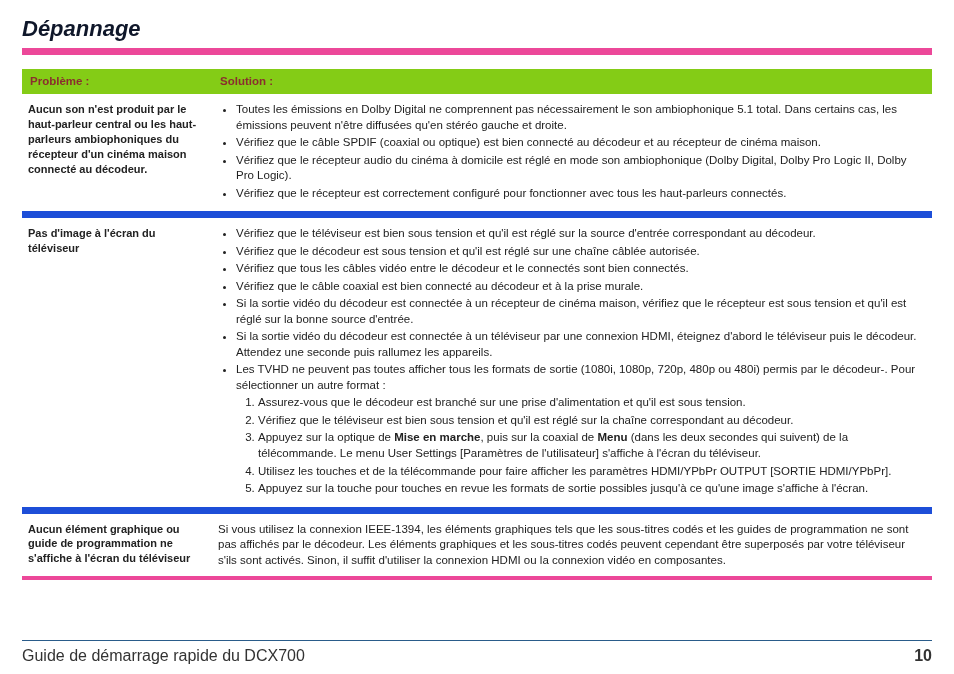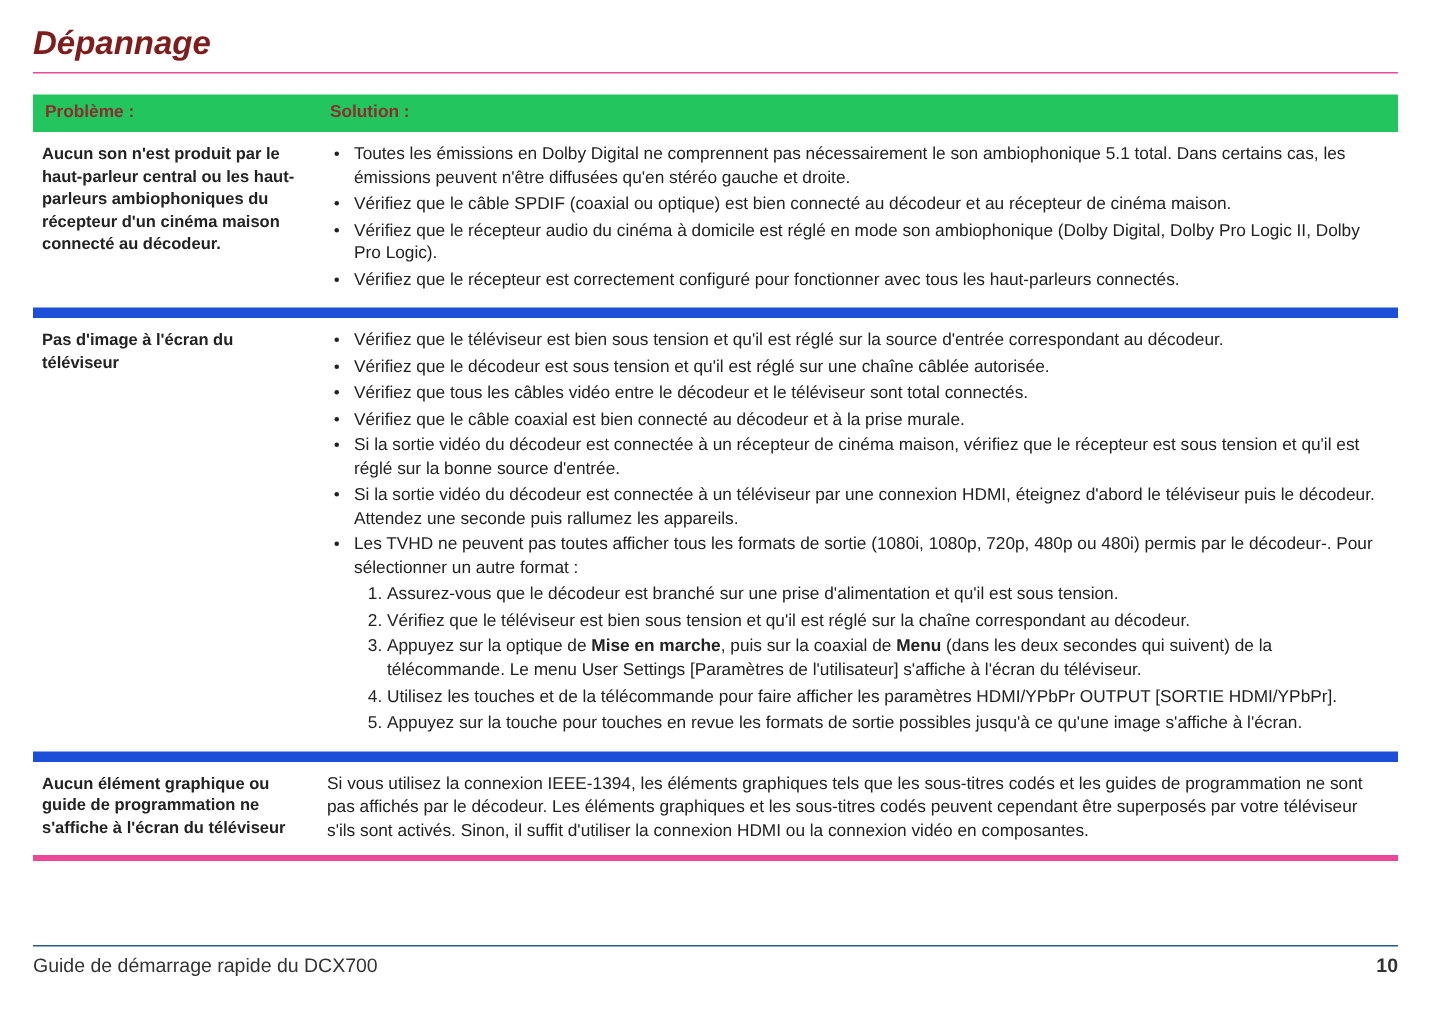--- a/index.html
+++ b/index.html
@@ -10,55 +10,55 @@
     background: #ffffff;
     padding: 14px 22px 10px 22px;
     color: #222;
     font-size: 11.5px;
     line-height: 1.35;
     position: relative;
   }
   h1.page-title {
     font-style: italic;
     font-weight: bold;
-    color: #7f1d1d;
+    color: #0f172a;
     font-size: 22px;
-    border-bottom: 1px solid #ec4899;
+    border-bottom: 7px solid #ec4899;
     padding-bottom: 4px;
     margin-bottom: 14px;
   }
   .tbl { width: 100%; border-collapse: collapse; }
   .tbl thead th {
-    background: #22c55e;
+    background: #84cc16;
     color: #8a2e2e;
     font-weight: bold;
     font-size: 11.5px;
     text-align: left;
     padding: 5px 8px;
   }
   .tbl thead th:first-child { width: 190px; }
   .tbl tbody td {
     vertical-align: top;
     padding: 8px 6px;
     border-bottom: 7px solid #1d4ed8;
   }
   .tbl tbody tr:last-child td { border-bottom: 4px solid #ec4899; }
   .problem { font-weight: bold; font-size: 11px; line-height: 1.35; padding-right:6px;}
   ul.sol { list-style: disc; padding-left: 18px; }
   ul.sol > li { margin-bottom: 2px; }
   ol.sub { list-style: decimal; padding-left: 22px; margin-top: 2px; }
   ol.sub > li { margin-bottom: 2px; }
   .footer {
     position: absolute;
-    bottom: 21px;
+    bottom: 7px;
     left: 22px;
     right: 22px;
     border-top: 1px solid #2a5c8a;
     padding-top: 4px;
-    font-size: 13px;
+    font-size: 16px;
     color: #333;
     display: flex;
     justify-content: space-between;
   }
   .footer .pageno { font-weight: bold; }
   .bold { font-weight: bold; }
 </style>
 </head>
 <body>
 
@@ -82,21 +82,21 @@
           <li>Vérifiez que le récepteur est correctement configuré pour fonctionner avec tous les haut-parleurs connectés.</li>
         </ul>
       </td>
     </tr>
     <tr>
       <td class="problem">Pas d'image à l'écran du téléviseur</td>
       <td>
         <ul class="sol">
           <li>Vérifiez que le téléviseur est bien sous tension et qu'il est réglé sur la source d'entrée correspondant au décodeur.</li>
           <li>Vérifiez que le décodeur est sous tension et qu'il est réglé sur une chaîne câblée autorisée.</li>
-          <li>Vérifiez que tous les câbles vidéo entre le décodeur et le téléviseur sont total connectés.</li>
+          <li>Vérifiez que tous les câbles vidéo entre le décodeur et le connectés sont bien connectés.</li>
           <li>Vérifiez que le câble coaxial est bien connecté au décodeur et à la prise murale.</li>
           <li>Si la sortie vidéo du décodeur est connectée à un récepteur de cinéma maison, vérifiez que le récepteur est sous tension et qu'il est réglé sur la bonne source d'entrée.</li>
           <li>Si la sortie vidéo du décodeur est connectée à un téléviseur par une connexion HDMI, éteignez d'abord le téléviseur puis le décodeur. Attendez une seconde puis rallumez les appareils.</li>
           <li>
             <span>Les TVHD ne peuvent pas toutes afficher tous les formats de sortie (1080i, 1080p, 720p, 480p ou 480i) permis par le décodeur-. Pour sélectionner un autre format :</span>
             <ol class="sub">
               <li>Assurez-vous que le décodeur est branché sur une prise d'alimentation et qu'il est sous tension.</li>
               <li>Vérifiez que le téléviseur est bien sous tension et qu'il est réglé sur la chaîne correspondant au décodeur.</li>
               <li>
                 <span>Appuyez sur la optique de </span><span class="bold">Mise en marche</span><span>, puis sur la coaxial de </span><span class="bold">Menu</span><span> (dans les deux secondes qui suivent) de la télécommande. Le menu User Settings [Paramètres de l'utilisateur] s'affiche à l'écran du téléviseur.</span>

